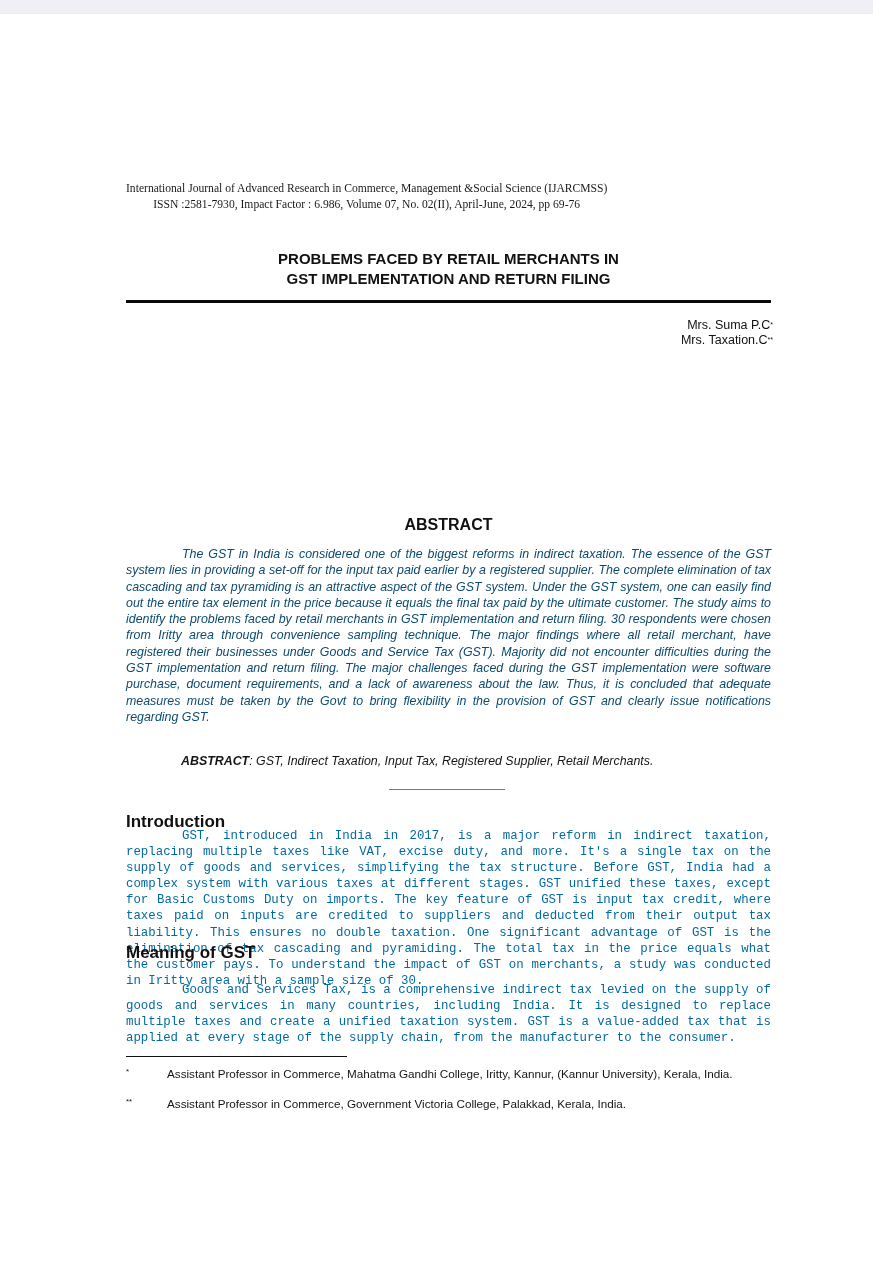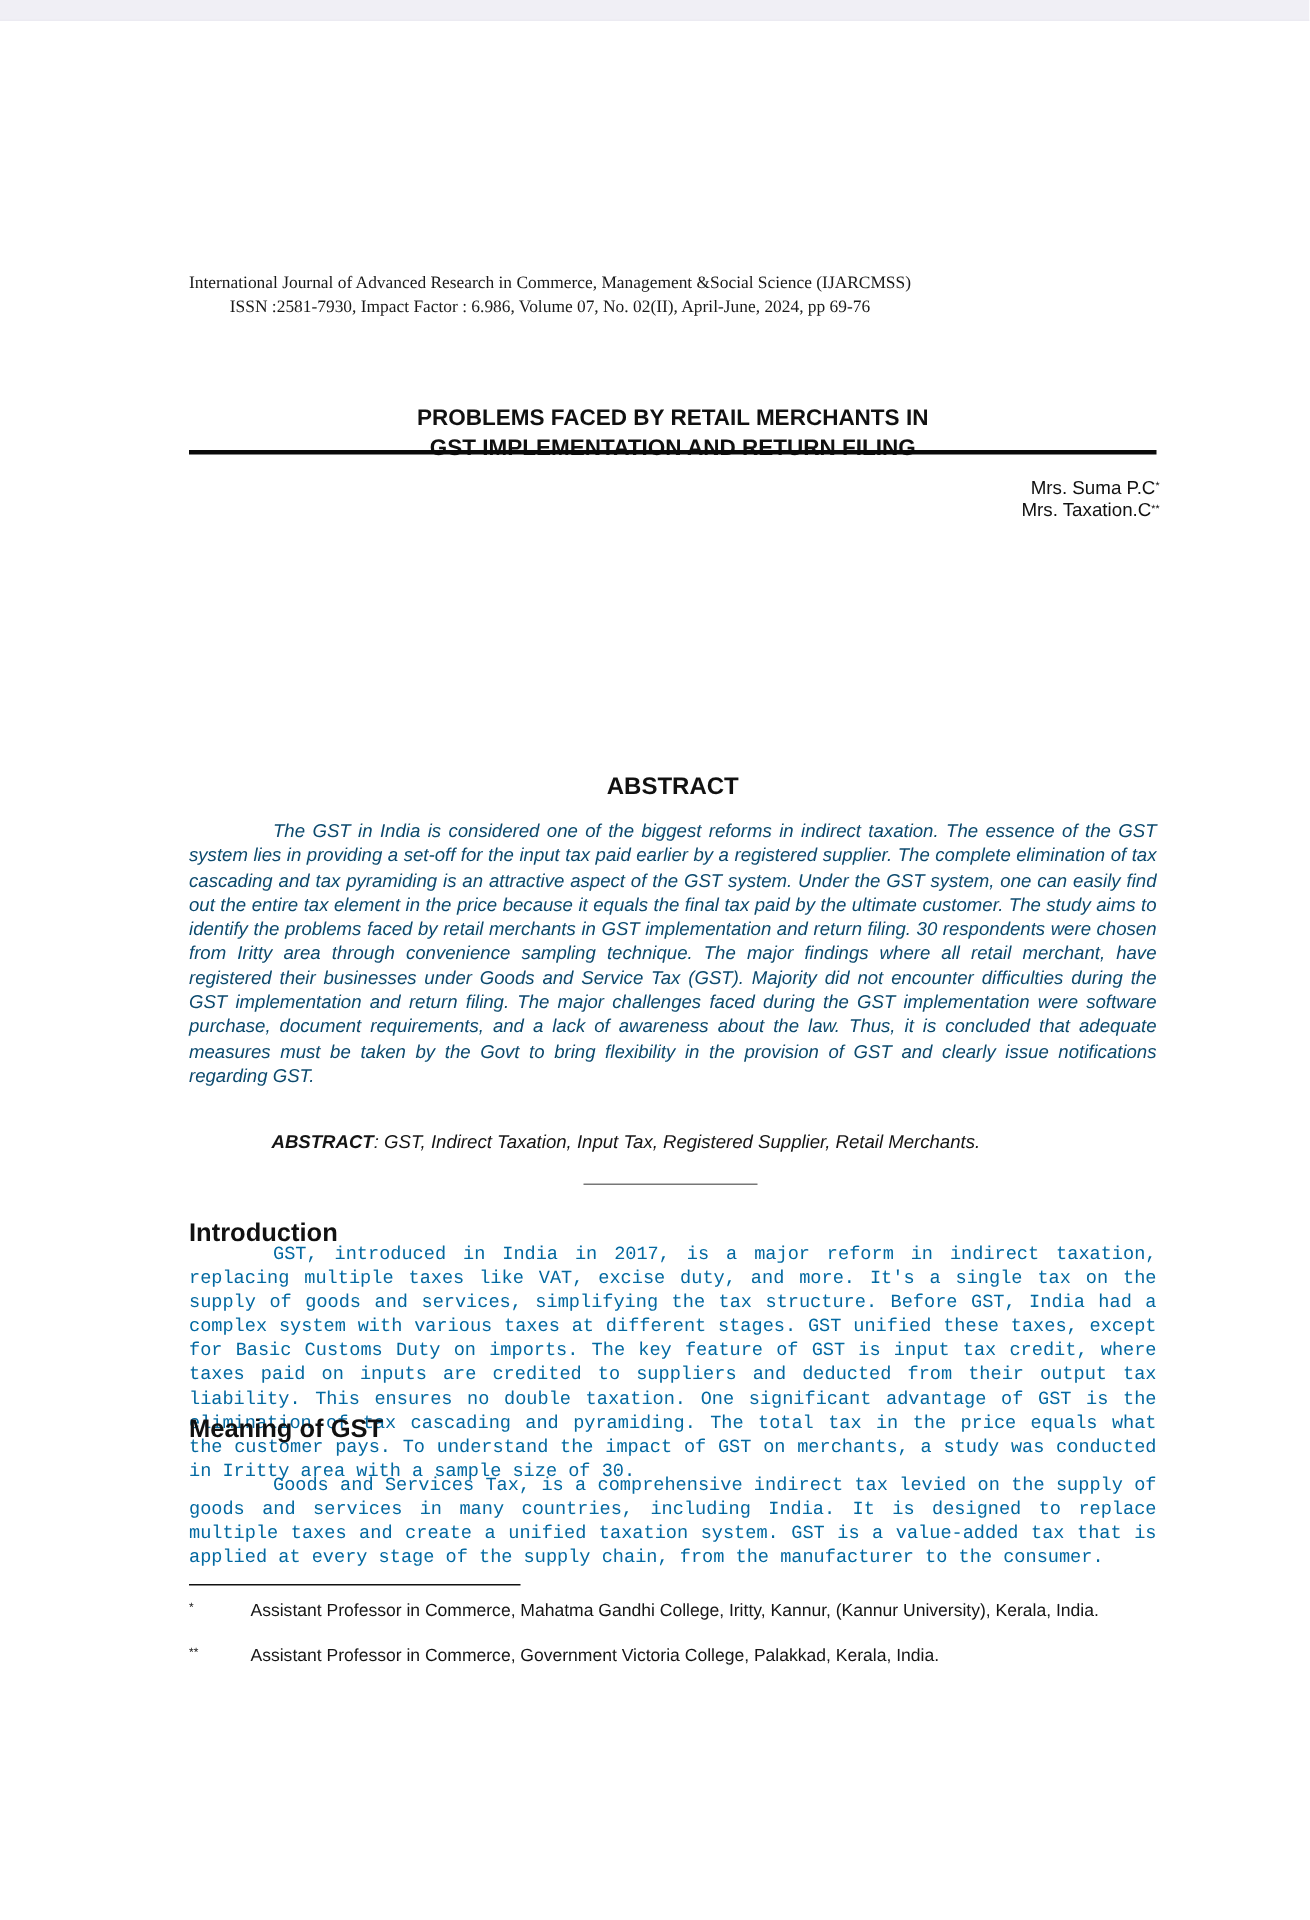--- a/index.html
+++ b/index.html
@@ -44,21 +44,20 @@
       position: absolute;
       left: 126px;
       width: 645px;
       top: 249px;
       text-align: center;
       font-family: "Liberation Sans", sans-serif;
       font-weight: bold;
       font-size: 15px;
       line-height: 20px;
       color: #111;
-      margin-top: 20px;
     }
     .title-rule {
       position: absolute;
       left: 126px;
       top: 300px;
       width: 645px;
       height: 3px;
       background: #0a0a0a;
     }
     .authors {

